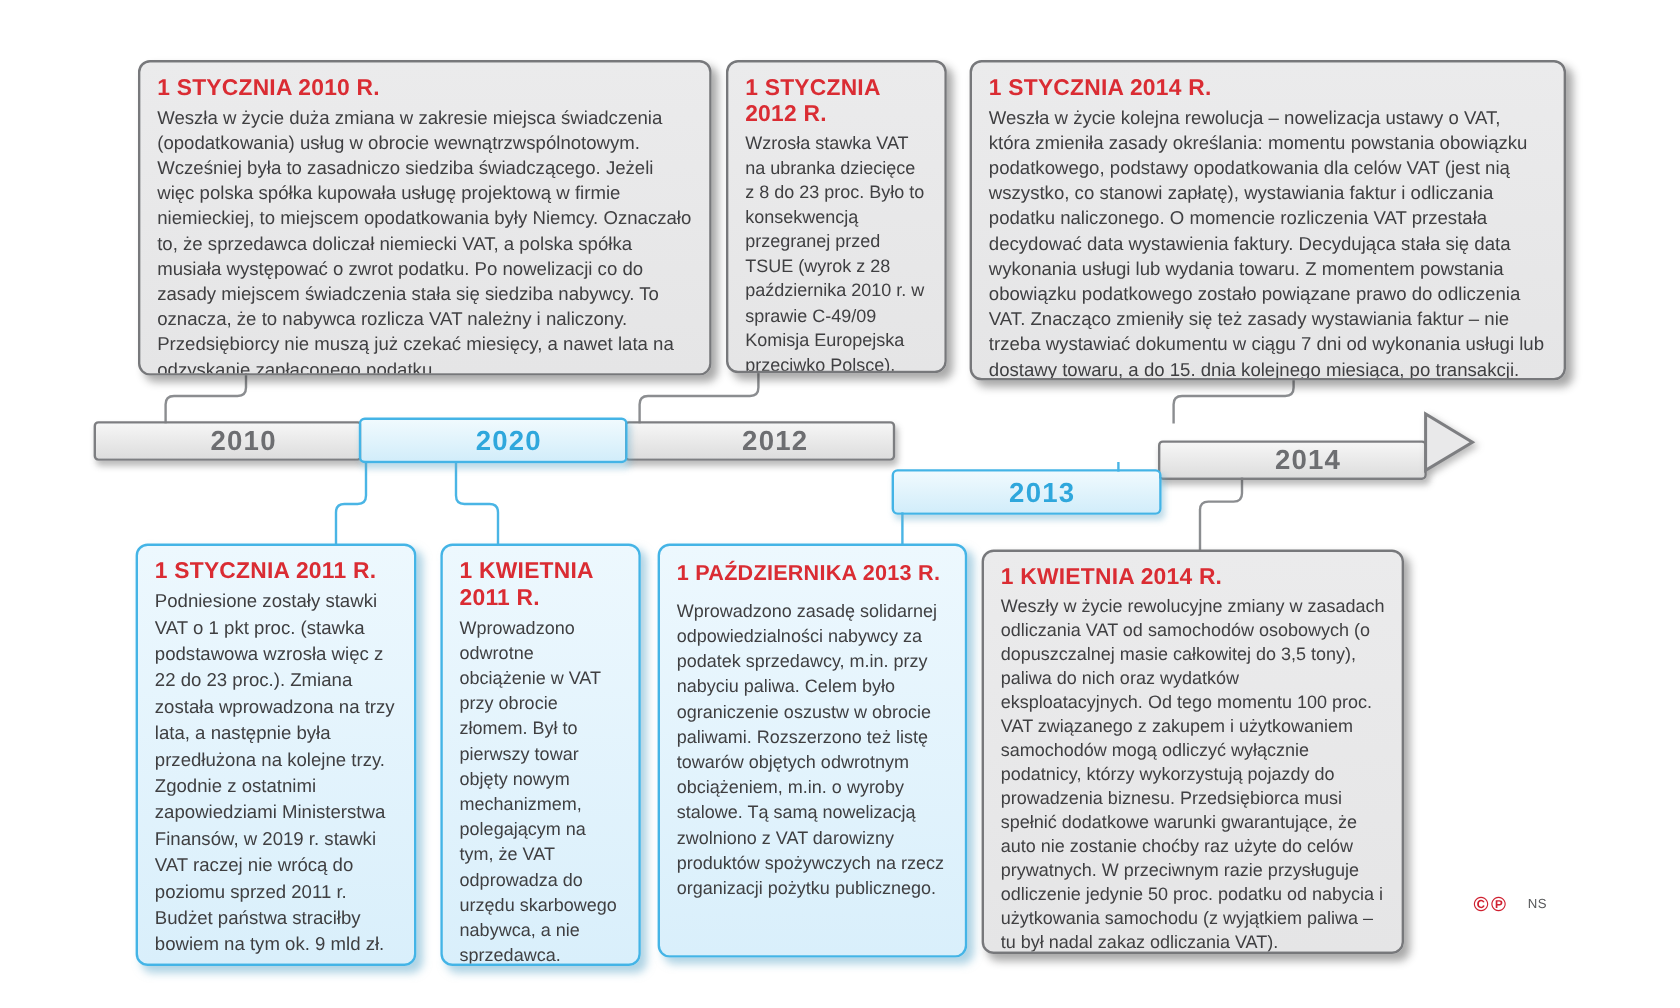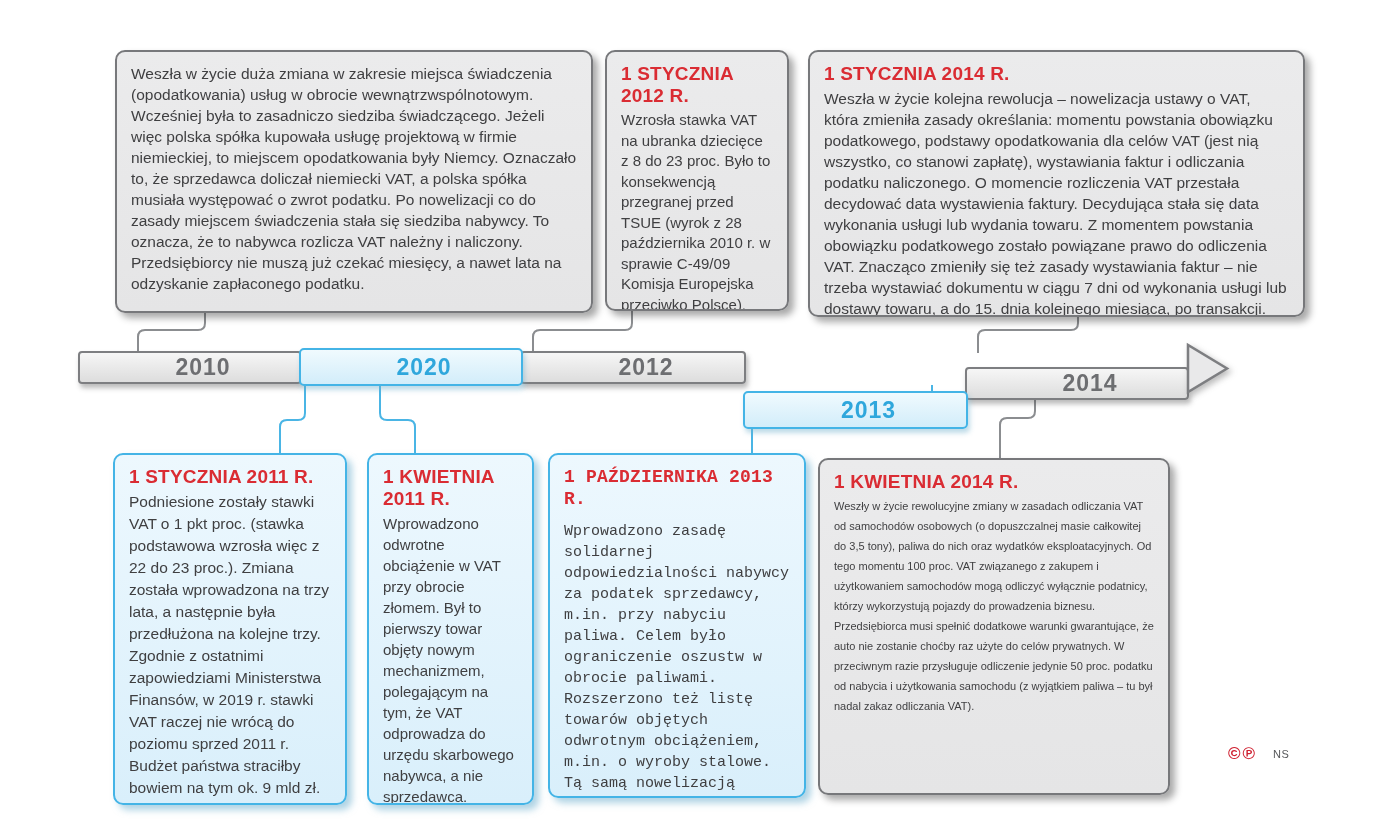--- a/index.html
+++ b/index.html
@@ -30,21 +30,21 @@
     color:#da2c33;letter-spacing:0.2px;
   }
   .ebox p{
     margin:0;color:#3f3f41;font-size:15.5px;line-height:21px;
   }
   #box-2012 p{font-size:15px;line-height:20.5px;}
   #box-2011jan p{font-size:15.5px;line-height:22px;}
   #box-2011apr p{font-size:15px;line-height:21px;}
   #box-2013 p{font-size:15px;line-height:21px;margin-top:11px;}
   #box-2013 h3{font-size:18px;}
-  #box-2014apr p{font-size:11px;line-height:20px;}
+  #box-2014apr p{font-size:15px;line-height:20px;}
   
   .seg{
     position:absolute;box-sizing:border-box;z-index:1;
     display:flex;align-items:center;justify-content:center;
     font-weight:bold;font-size:23px;letter-spacing:1px;padding-left:26px;
   }
   .seg.gray{
     top:351px;height:33px;
     background:linear-gradient(180deg,#f6f6f6 0%,#dddddd 100%);
     border:2.5px solid #7d7e81;border-radius:4px;
@@ -90,20 +90,21 @@
 <div class="seg blue" style="left:299px;width:224px;">2020</div>
 <div class="seg gray" style="left:520px;width:226px;">2012</div>
 <div class="seg blue" style="left:743px;width:225px;margin-top:43px;">2013</div>
 <div class="seg gray" style="left:965px;width:224px;margin-top:16px;">2014</div>
 
 <svg class="arrowlayer" width="1400" height="840" viewBox="0 0 1400 840">
   <polygon points="1188,345 1188,392 1227,368.5" fill="#e9e9ea" stroke="#7d7e81" stroke-width="2.5" style="filter:drop-shadow(3px 3px 3px rgba(60,60,60,0.35));"></polygon>
 </svg>
 
 <div id="box-2010" class="ebox gray" style="left:115px;top:50px;width:478px;height:263px;">
+  <h3>1 STYCZNIA 2010 R.</h3>
   <p>Weszła w życie duża zmiana w zakresie miejsca świadczenia (opodatkowania) usług w obrocie wewnątrzwspólnotowym. Wcześniej była to zasadniczo siedziba świadczącego. Jeżeli więc polska spółka kupowała usługę projektową w firmie niemieckiej, to miejscem opodatkowania były Niemcy. Oznaczało to, że sprzedawca doliczał niemiecki VAT, a polska spółka musiała występować o zwrot podatku. Po nowelizacji co do zasady miejscem świadczenia stała się siedziba nabywcy. To oznacza, że to nabywca rozlicza VAT należny i naliczony. Przedsiębiorcy nie muszą już czekać miesięcy, a nawet lata na odzyskanie zapłaconego podatku.</p>
 </div>
 
 <div id="box-2012" class="ebox gray" style="left:605px;top:50px;width:184px;height:261px;">
   <h3>1 STYCZNIA 2012 R.</h3>
   <p>Wzrosła stawka VAT na ubranka dziecięce z 8 do 23 proc. Było to konsekwencją przegranej przed TSUE (wyrok z 28 października 2010 r. w sprawie C-49/09 Komisja Europejska przeciwko Polsce).</p>
 </div>
 
 <div id="box-2014" class="ebox gray" style="left:808px;top:50px;width:497px;height:267px;">
   <h3>1 STYCZNIA 2014 R.</h3>
@@ -113,21 +114,21 @@
 <div id="box-2011jan" class="ebox blue" style="left:113px;top:453px;width:234px;height:352px;">
   <h3>1 STYCZNIA 2011 R.</h3>
   <p>Podniesione zostały stawki VAT o 1 pkt proc. (stawka podstawowa wzrosła więc z 22 do 23 proc.). Zmiana została wprowadzona na trzy lata, a następnie była przedłużona na kolejne trzy. Zgodnie z ostatnimi zapowiedziami Ministerstwa Finansów, w 2019 r. stawki VAT raczej nie wrócą do poziomu sprzed 2011 r. Budżet państwa straciłby bowiem na tym ok. 9 mld zł.</p>
 </div>
 
 <div id="box-2011apr" class="ebox blue" style="left:367px;top:453px;width:167px;height:352px;">
   <h3>1 KWIETNIA 2011 R.</h3>
   <p>Wprowadzono odwrotne obciążenie w VAT przy obrocie złomem. Był to pierwszy towar objęty nowym mechanizmem, polegającym na tym, że VAT odprowadza do urzędu skarbowego nabywca, a nie sprzedawca.</p>
 </div>
 
-<div id="box-2013" class="ebox blue" style="left:548px;top:453px;width:258px;height:345px;font-family:Liberation Mono, monospace;">
+<div id="box-2013" class="ebox blue" style="left:548px;top:453px;width:258px;height:345px;">
   <h3>1 PAŹDZIERNIKA 2013 R.</h3>
   <p>Wprowadzono zasadę solidarnej odpowiedzialności nabywcy za podatek sprzedawcy, m.in. przy nabyciu paliwa. Celem było ograniczenie oszustw w obrocie paliwami. Rozszerzono też listę towarów objętych odwrotnym obciążeniem, m.in. o wyroby stalowe. Tą samą nowelizacją zwolniono z VAT darowizny produktów spożywczych na rzecz organizacji pożytku publicznego.</p>
 </div>
 
 <div id="box-2014apr" class="ebox gray" style="left:818px;top:458px;width:352px;height:337px;">
   <h3>1 KWIETNIA 2014 R.</h3>
   <p>Weszły w życie rewolucyjne zmiany w zasadach odliczania VAT od samochodów osobowych (o dopuszczalnej masie całkowitej do 3,5 tony), paliwa do nich oraz wydatków eksploatacyjnych. Od tego momentu 100 proc. VAT związanego z zakupem i użytkowaniem samochodów mogą odliczyć wyłącznie podatnicy, którzy wykorzystują pojazdy do prowadzenia biznesu. Przedsiębiorca musi spełnić dodatkowe warunki gwarantujące, że auto nie zostanie choćby raz użyte do celów prywatnych. W przeciwnym razie przysługuje odliczenie jedynie 50 proc. podatku od nabycia i użytkowania samochodu (z wyjątkiem paliwa – tu był nadal zakaz odliczania VAT).</p>
 </div>
 
 <div class="credit">

